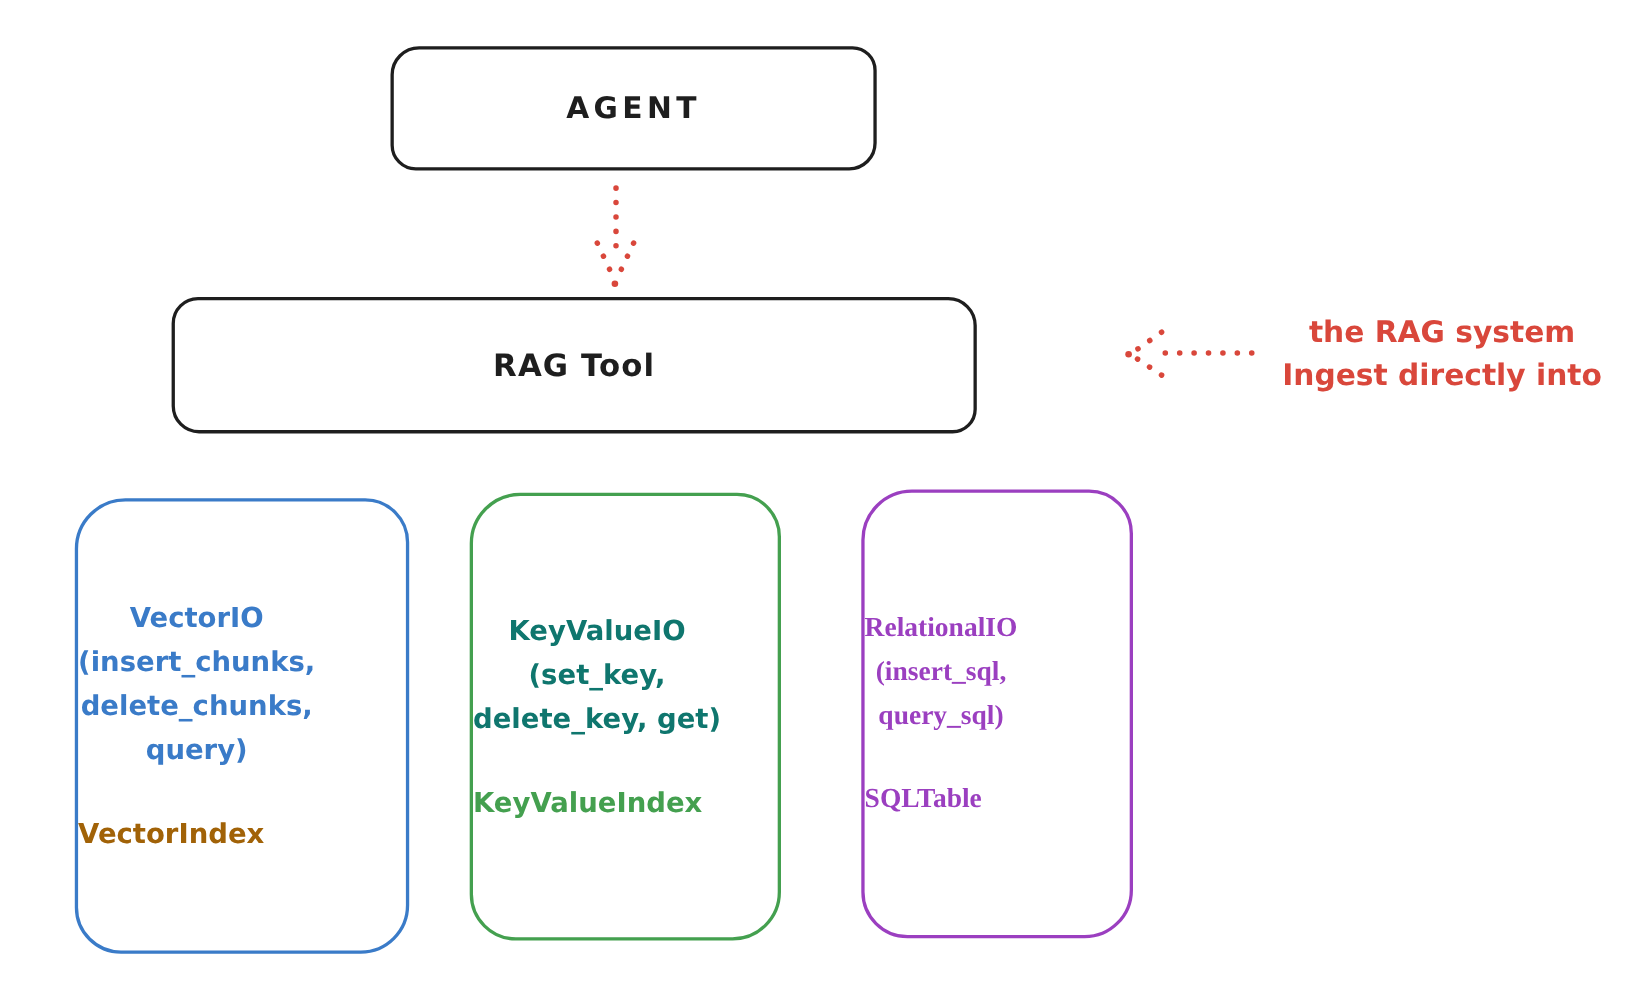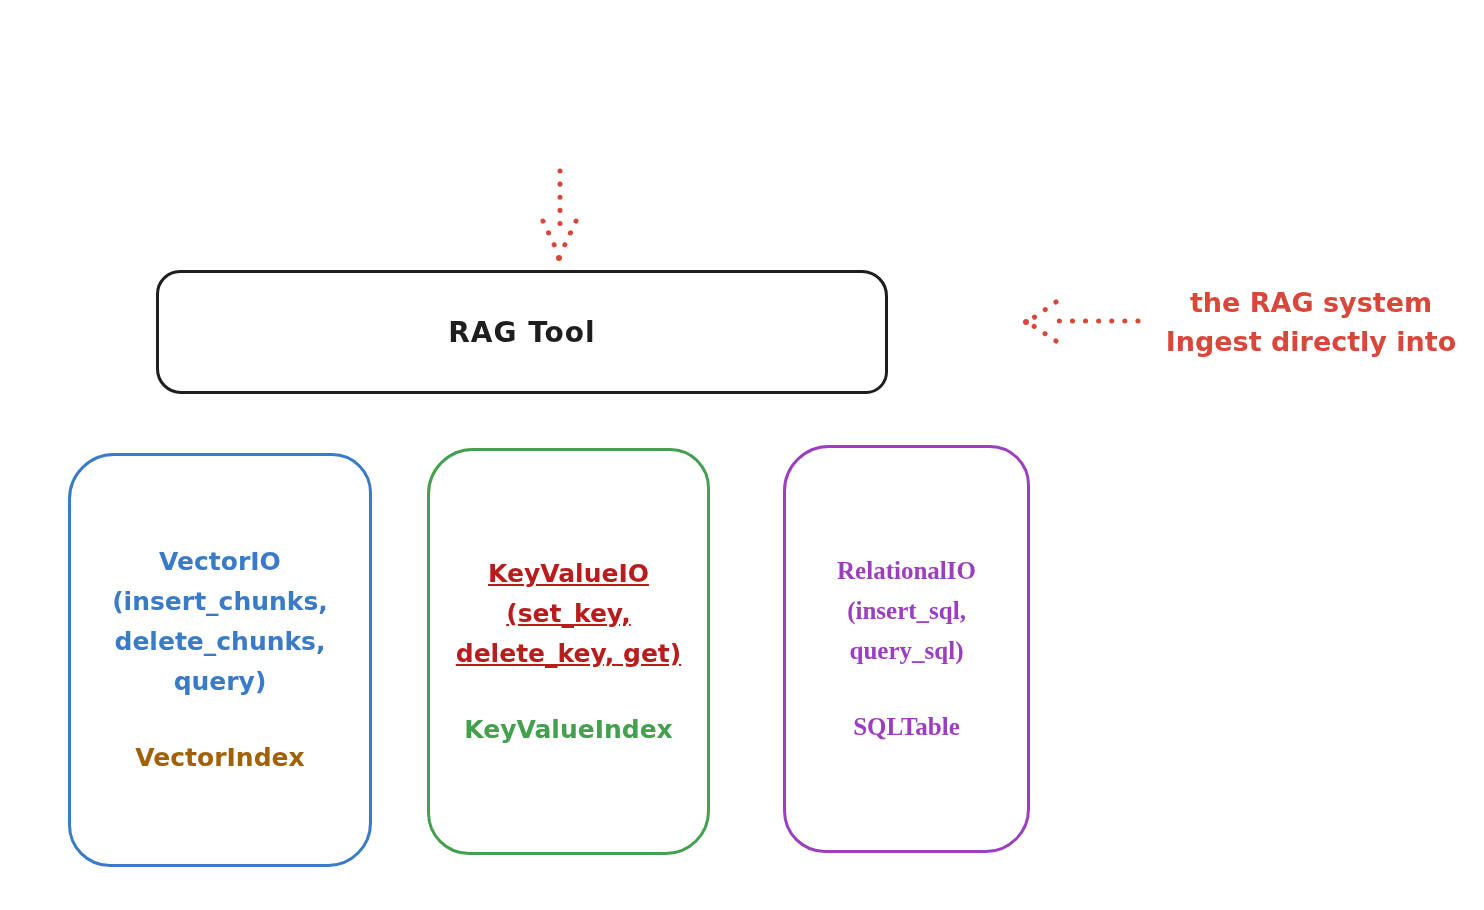--- a/index.html
+++ b/index.html
@@ -45,21 +45,21 @@
 
   
   .backend-box {
     position: absolute;
     border: 3px solid;
     background: #ffffff;
     border-radius: 46px 40px 44px 42px;
     box-sizing: border-box;
     display: flex;
     flex-direction: column;
-    align-items: center;
+    align-items: flex-start;
     justify-content: center;
     row-gap: 36px;
     text-align: center;
   }
   #vector-box     { left: 68px;  top: 453px; width: 304px; height: 414px; }
   #keyvalue-box   { left: 427px; top: 448px; width: 283px; height: 407px; }
   #relational-box { left: 783px; top: 445px; width: 247px; height: 408px; font-family: Liberation Serif, serif; }
   .backend-methods {
     white-space: pre-line;
     font-size: 25px;
@@ -95,20 +95,23 @@
     stroke-width: 5;
     stroke-linecap: round;
     stroke-dasharray: 0.1 13;
   }
 </style>
 </head>
 <body>
 
 <div id="canvas">
 
+  <div class="node" id="agent-node">
+    <span class="node-label">AGENT</span>
+  </div>
 
   <div class="node" id="rag-node">
     <span class="node-label">RAG Tool</span>
   </div>
 
   <svg id="arrow-layer" viewBox="0 0 1484 910" xmlns="http://www.w3.org/2000/svg">
 
     <g>
       <path class="dotted-arrow" d="M560 171 L560 235" style="stroke: rgb(217, 71, 59);"></path>
       <path class="dotted-arrow" d="M543 221 L558 253" style="stroke: rgb(217, 71, 59);"></path>
@@ -131,21 +134,21 @@
 
   <div class="backend-box" id="vector-box" style="border-color: rgb(58, 123, 200);">
     <div class="backend-methods" style="color: rgb(58, 123, 200);">VectorIO
 (insert_chunks,
 delete_chunks,
 query)</div>
     <div class="backend-index" style="color: #a16207;">VectorIndex</div>
   </div>
 
   <div class="backend-box" id="keyvalue-box" style="border-color: rgb(68, 160, 79);">
-    <div class="backend-methods" style="color: #b91c1c; text-decoration: underline;">KeyValueIO
+    <div class="backend-methods" style="color: #0f766e;">KeyValueIO
 (set_key,
 delete_key, get)</div>
     <div class="backend-index" style="color: rgb(68, 160, 79);">KeyValueIndex</div>
   </div>
 
   <div class="backend-box" id="relational-box" style="border-color: rgb(155, 63, 192);">
     <div class="backend-methods" style="color: rgb(155, 63, 192);">RelationalIO
 (insert_sql,
 query_sql)</div>
     <div class="backend-index" style="color: rgb(155, 63, 192);">SQLTable</div>

